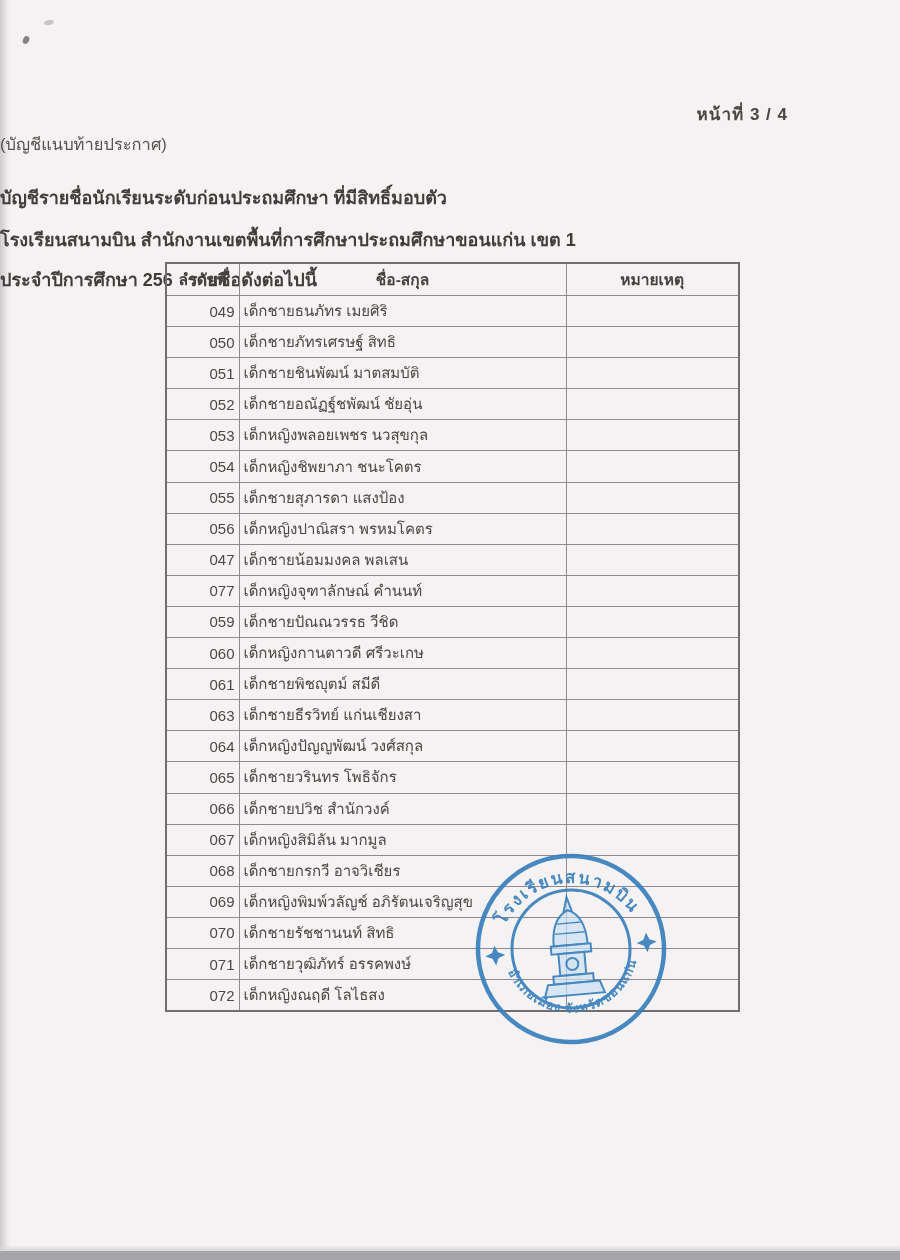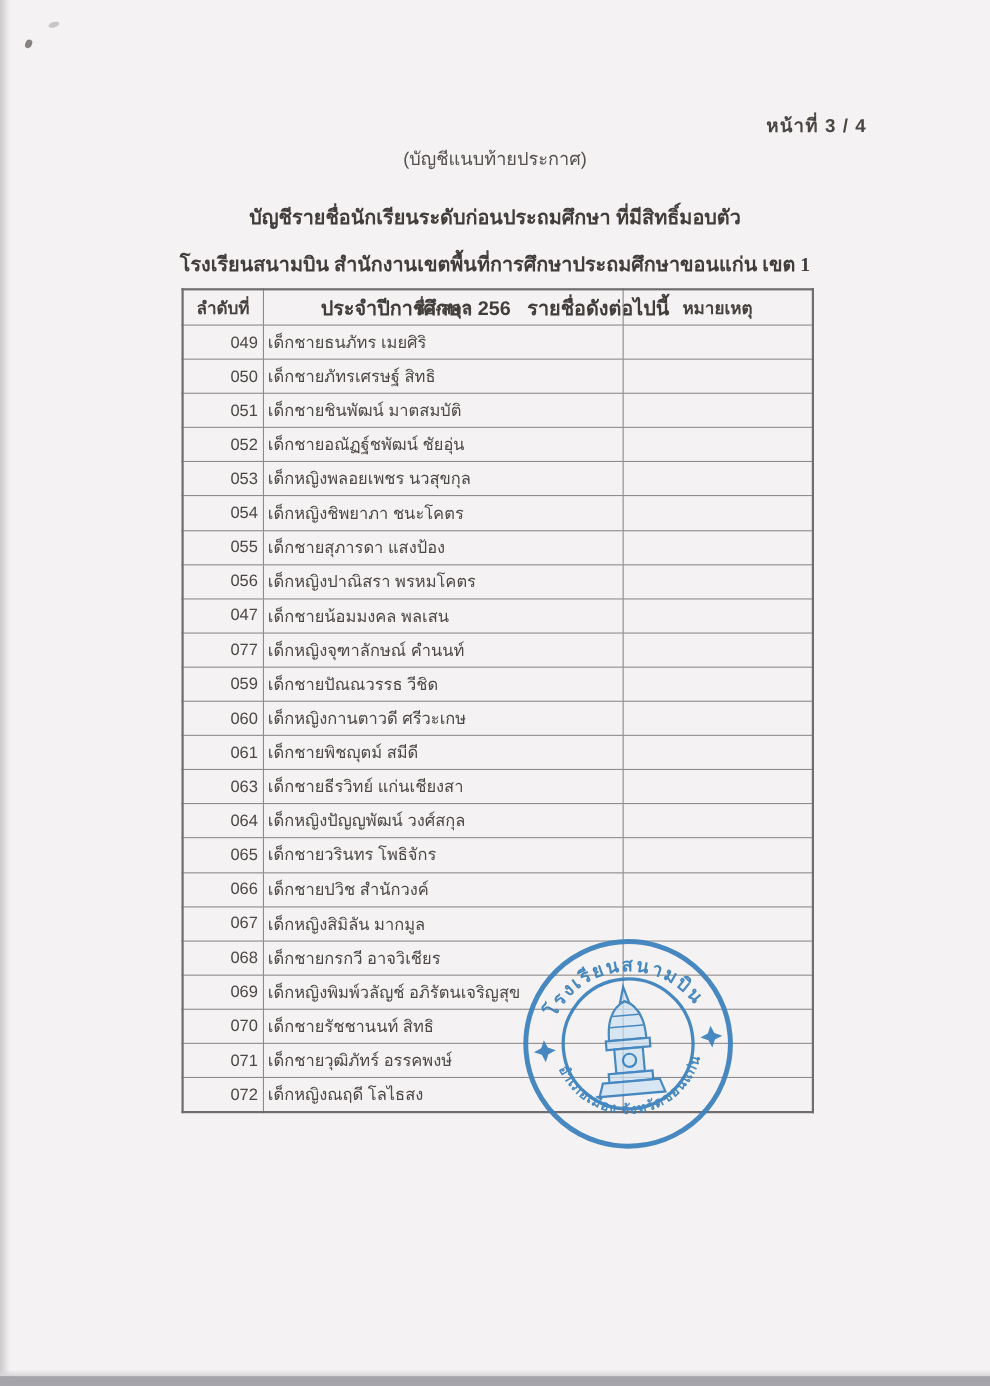--- a/index.html
+++ b/index.html
@@ -16,25 +16,25 @@
   .edge-bottom-soft{position:absolute;left:0;bottom:9px;width:100%;height:6px;
     background:linear-gradient(to top,#d8d6d9,rgba(244,242,242,0));}
   .speck{position:absolute;left:23px;top:36px;width:6px;height:8px;background:#6a6664;
     border-radius:50% 40% 55% 45%;transform:rotate(20deg);opacity:.8;}
   .speck2{position:absolute;left:44px;top:20px;width:10px;height:5px;background:#c9c6c6;
     border-radius:50%;transform:rotate(-15deg);}
 
   .page-number{position:absolute;top:100px;right:112px;font-size:17px;font-weight:bold;
     color:#4a4643;letter-spacing:1px;}
 
-  .head-block{position:absolute;left:0;top:131px;width:900px;text-align:center;}
+  .head-block{position:absolute;left:0;top:131px;width:900px;}
   .subtitle{font-size:16.5px;color:#55514e;}
   .title{font-size:18px;font-weight:bold;color:#413d3a;}
   .t1{margin-top:26px;}
-  .t2{margin-top:13px;font-family:Liberation Serif, serif;}
+  .t2{margin-top:13px;}
   .t3{margin-top:11px;white-space:pre;}
 
   table.roster{
     position:absolute;left:165px;top:262px;width:573px;
     border-collapse:collapse;table-layout:fixed;
     font-size:15px;color:#4c4845;
   }
   table.roster col.c-no{width:73px;}
   table.roster col.c-name{width:327px;}
   table.roster col.c-remark{width:173px;}

